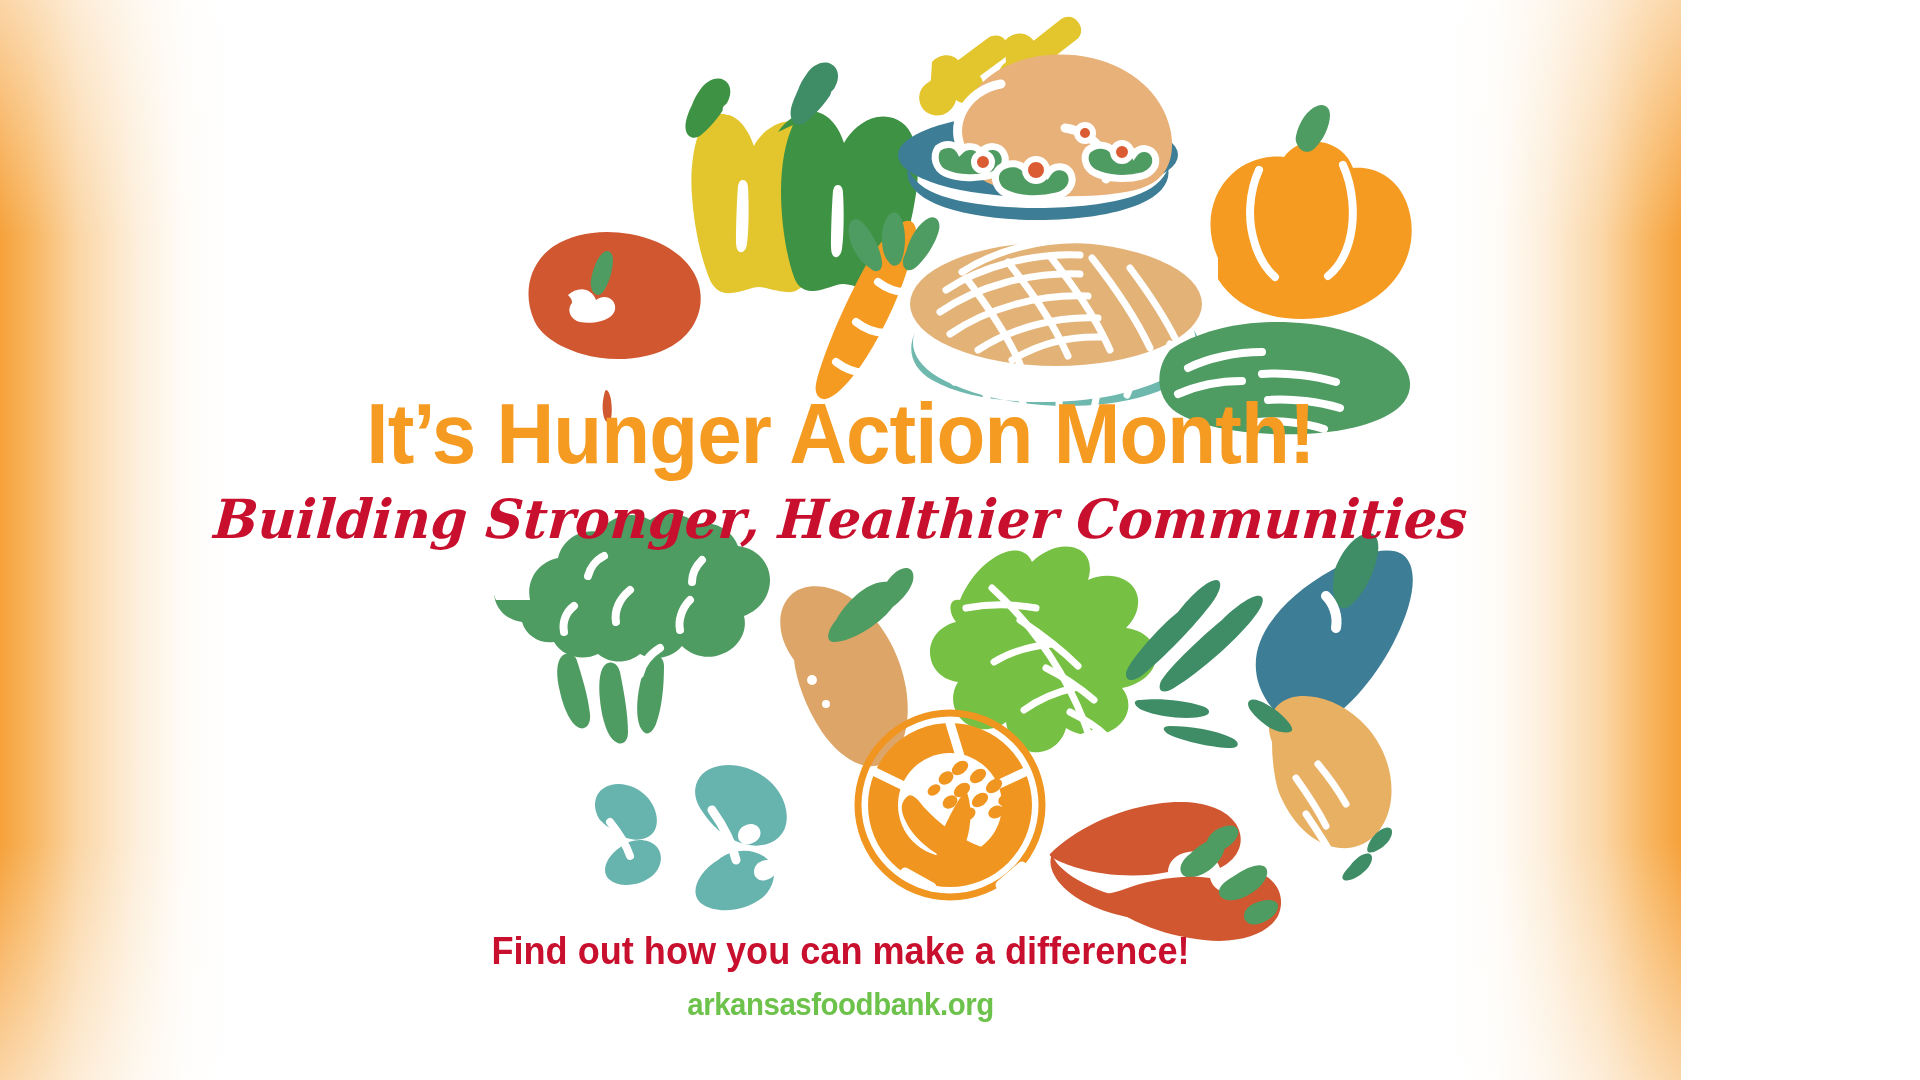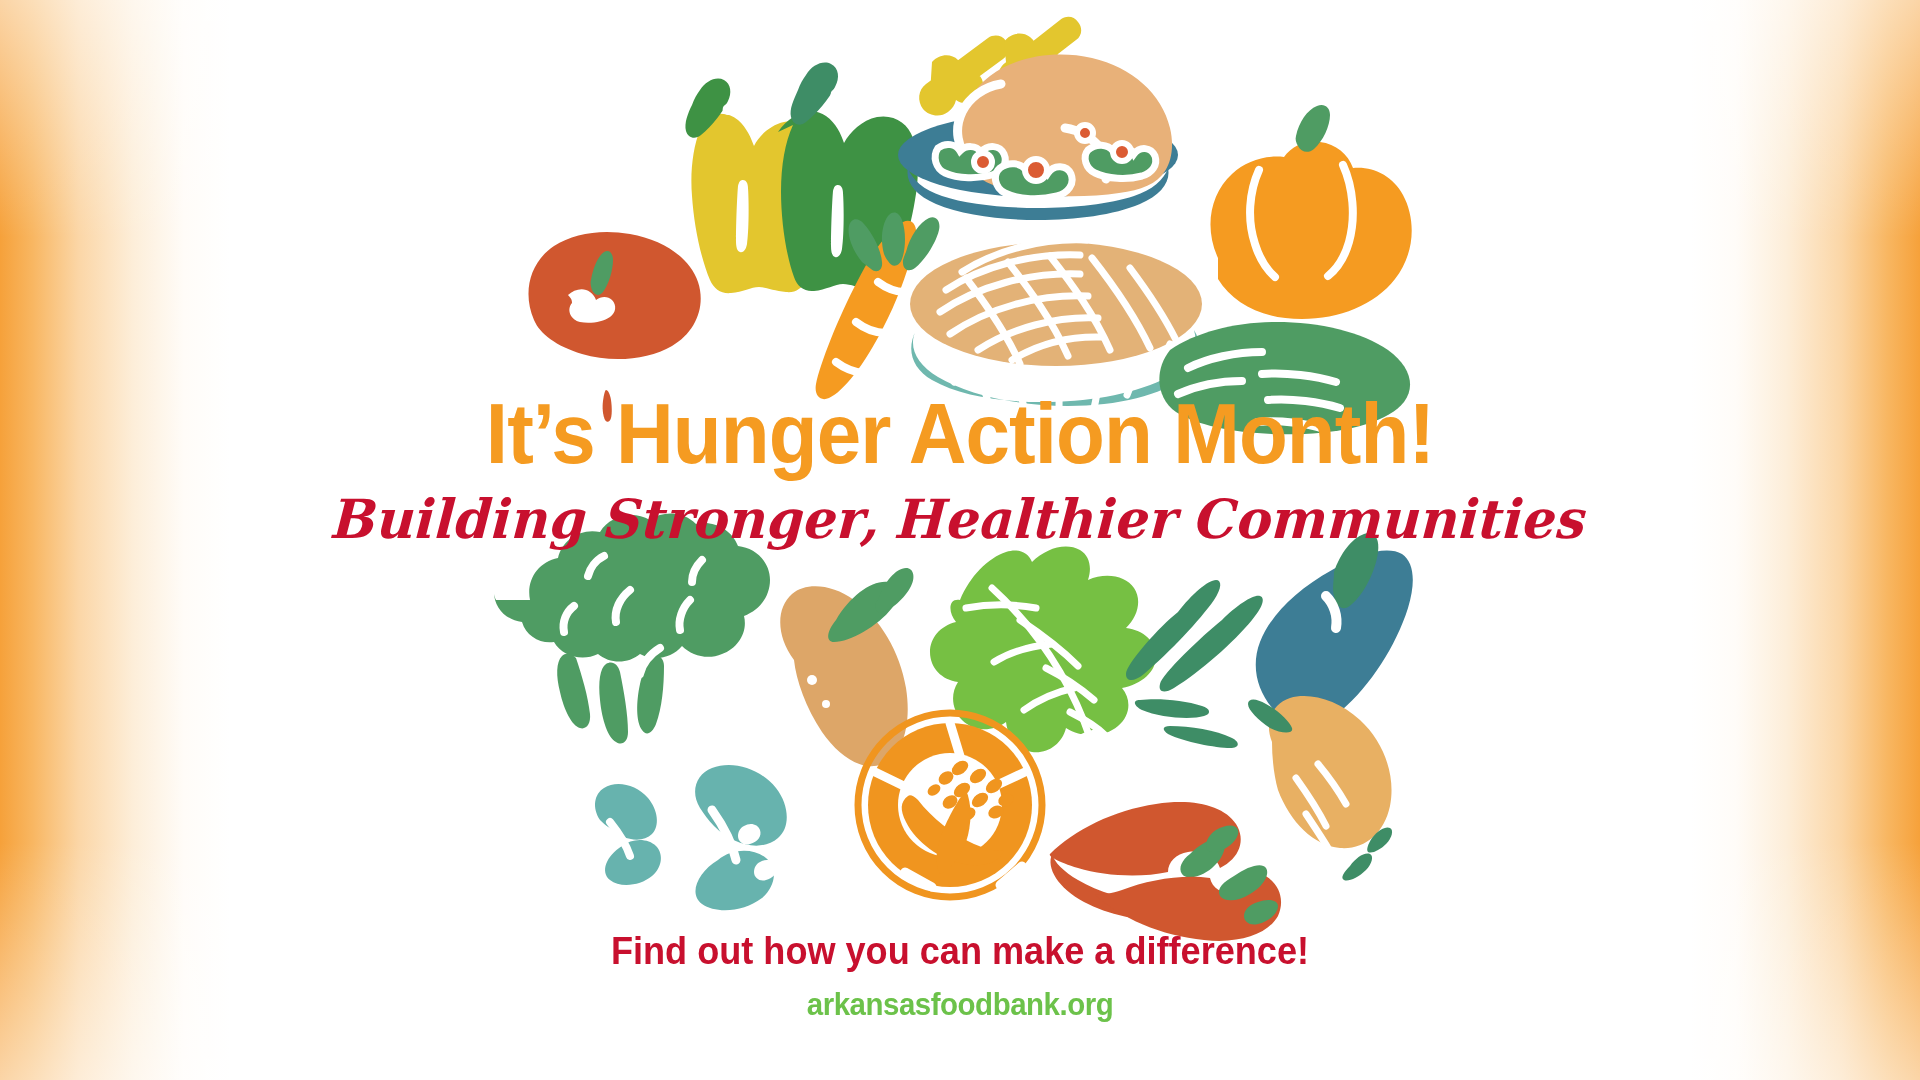--- a/index.html
+++ b/index.html
@@ -2,21 +2,21 @@
 <html><head>
 <meta charset="utf-8">
 <style>
   html,body{margin:0;padding:0;}
   body{
     width:1920px;height:1080px;overflow:hidden;
     font-family:"Liberation Sans", sans-serif;
     background:#ffffff;
   }
   #poster{
-    position:relative;width:1920px;height:1080px;overflow:hidden;
+    position:relative;width:1681px;height:1080px;overflow:hidden;
     background:#ffffff;
   }
   
   .edge-glow{position:absolute;top:0;height:1080px;width:230px;pointer-events:none;}
   .edge-glow.left{left:0;
     background:linear-gradient(to right,#f6a13a 0%,#f8b661 14%,#fbd6a6 34%,#fdeed9 58%,#fffcf8 80%,#ffffff 100%);}
   .edge-glow.right{right:0;
     background:linear-gradient(to left,#f6a13a 0%,#f8b661 14%,#fbd6a6 34%,#fdeed9 58%,#fffcf8 80%,#ffffff 100%);}
   .edge-fade{position:absolute;top:0;height:1080px;width:330px;pointer-events:none;}
   .edge-fade.left{left:0;background:linear-gradient(to bottom,rgba(255,255,255,.55) 0%,rgba(255,255,255,0) 22%,rgba(255,255,255,0) 78%,rgba(255,255,255,.55) 100%);}

